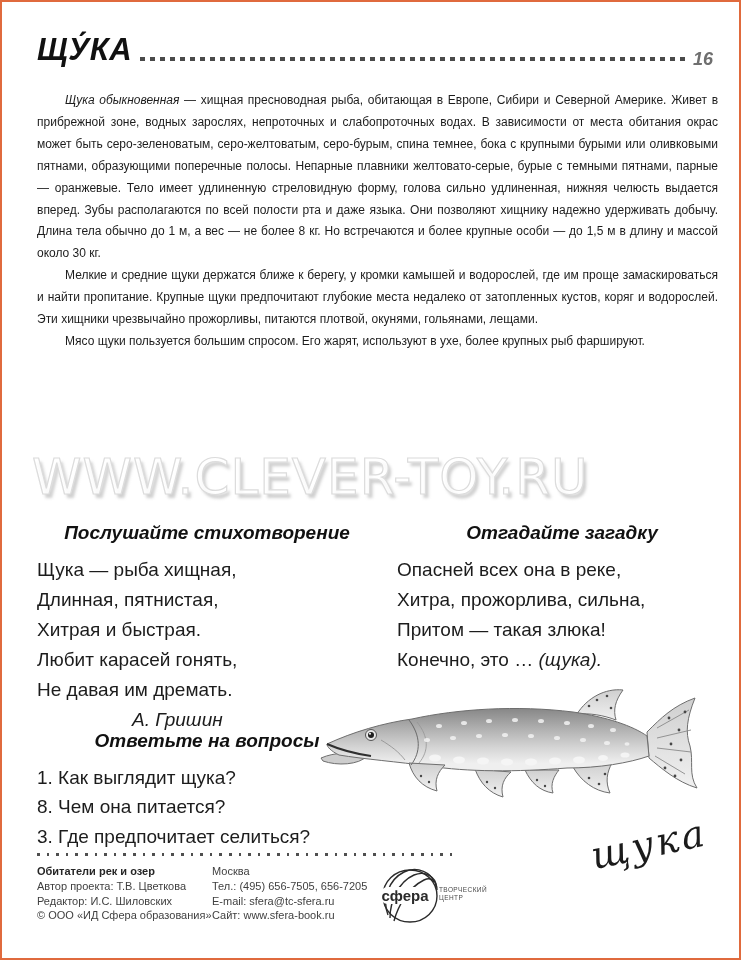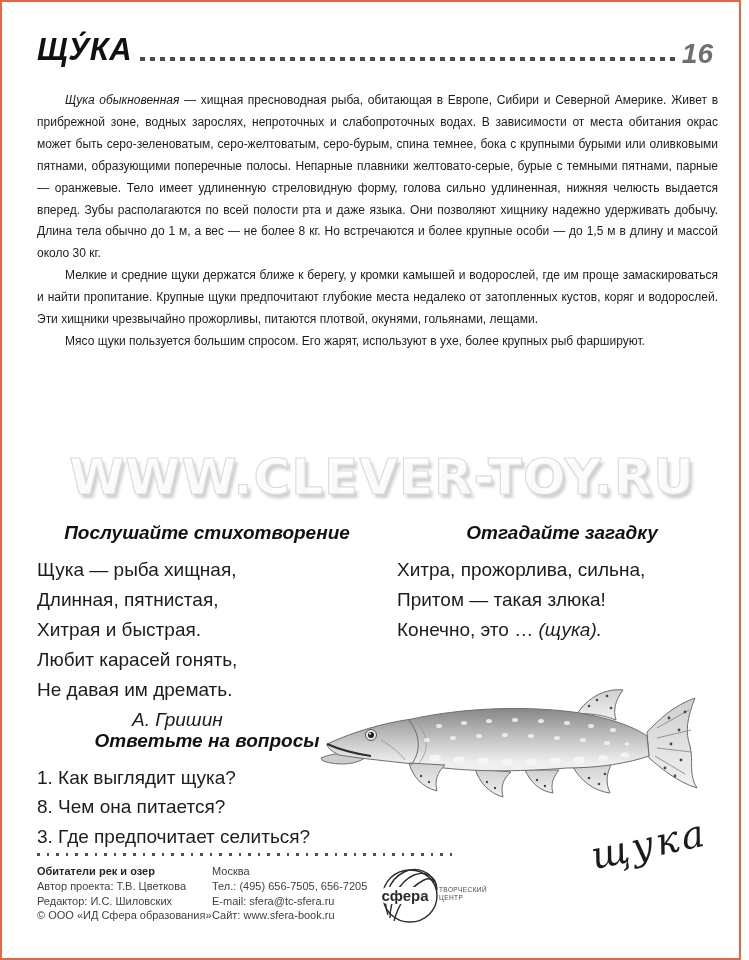--- a/index.html
+++ b/index.html
@@ -31,21 +31,21 @@
     color: #111;
     white-space: nowrap;
   }
   .leader {
     flex: 1;
     height: 4px;
     margin: 0 4px 7px 8px;
     background: repeating-linear-gradient(to right, #4a4a4a 0 5px, transparent 5px 10px);
   }
   .page-num {
-    font-size: 28px;
+    font-size: 18px;
     font-weight: bold;
     font-style: italic;
     color: #6f6f6f;
     margin-bottom: -2px;
   }
 
   
   .article {
     position: absolute;
     left: 35px; top: 88px;
@@ -58,29 +58,28 @@
   .article p { text-indent: 28px; }
   .p-lead { font-style: italic; }
 
   
   .watermark {
     position: absolute;
     left: 30px; top: 446px;
     width: 700px;
     z-index: 2;
     font-family: "DejaVu Sans", sans-serif;
-    font-weight: bold;
+    font-weight: normal;
     font-size: 50px;
     letter-spacing: 1px;
     white-space: nowrap;
     color: rgba(255,255,255,0.88);
     -webkit-text-stroke: 1.2px #dcdcdc;
     text-shadow: 3px 4px 3px rgba(150,150,150,0.45);
     pointer-events: none;
-    text-align: center;
   }
 
   
   .section-heading {
     font-size: 19px;
     font-weight: bold;
     font-style: italic;
     color: #111;
     margin-bottom: 7px;
     text-align: center;
@@ -190,20 +189,21 @@
     <div>Щука — рыба хищная,</div>
     <div>Длинная, пятнистая,</div>
     <div>Хитрая и быстрая.</div>
     <div>Любит карасей гонять,</div>
     <div>Не давая им дремать.</div>
     <div class="poem-author">А. Гришин</div>
   </div>
 
   <div class="riddle">
     <div class="section-heading">Отгадайте загадку</div>
+    <div>Опасней всех она в реке,</div>
     <div>Хитра, прожорлива, сильна,</div>
     <div>Притом — такая злюка!</div>
     <div><span>Конечно, это … </span><span class="answer">(щука).</span></div>
   </div>
 
   <div class="questions">
     <div class="section-heading">Ответьте на вопросы</div>
     <div>1. Как выглядит щука?</div>
     <div>8. Чем она питается?</div>
     <div>3. Где предпочитает селиться?</div>

